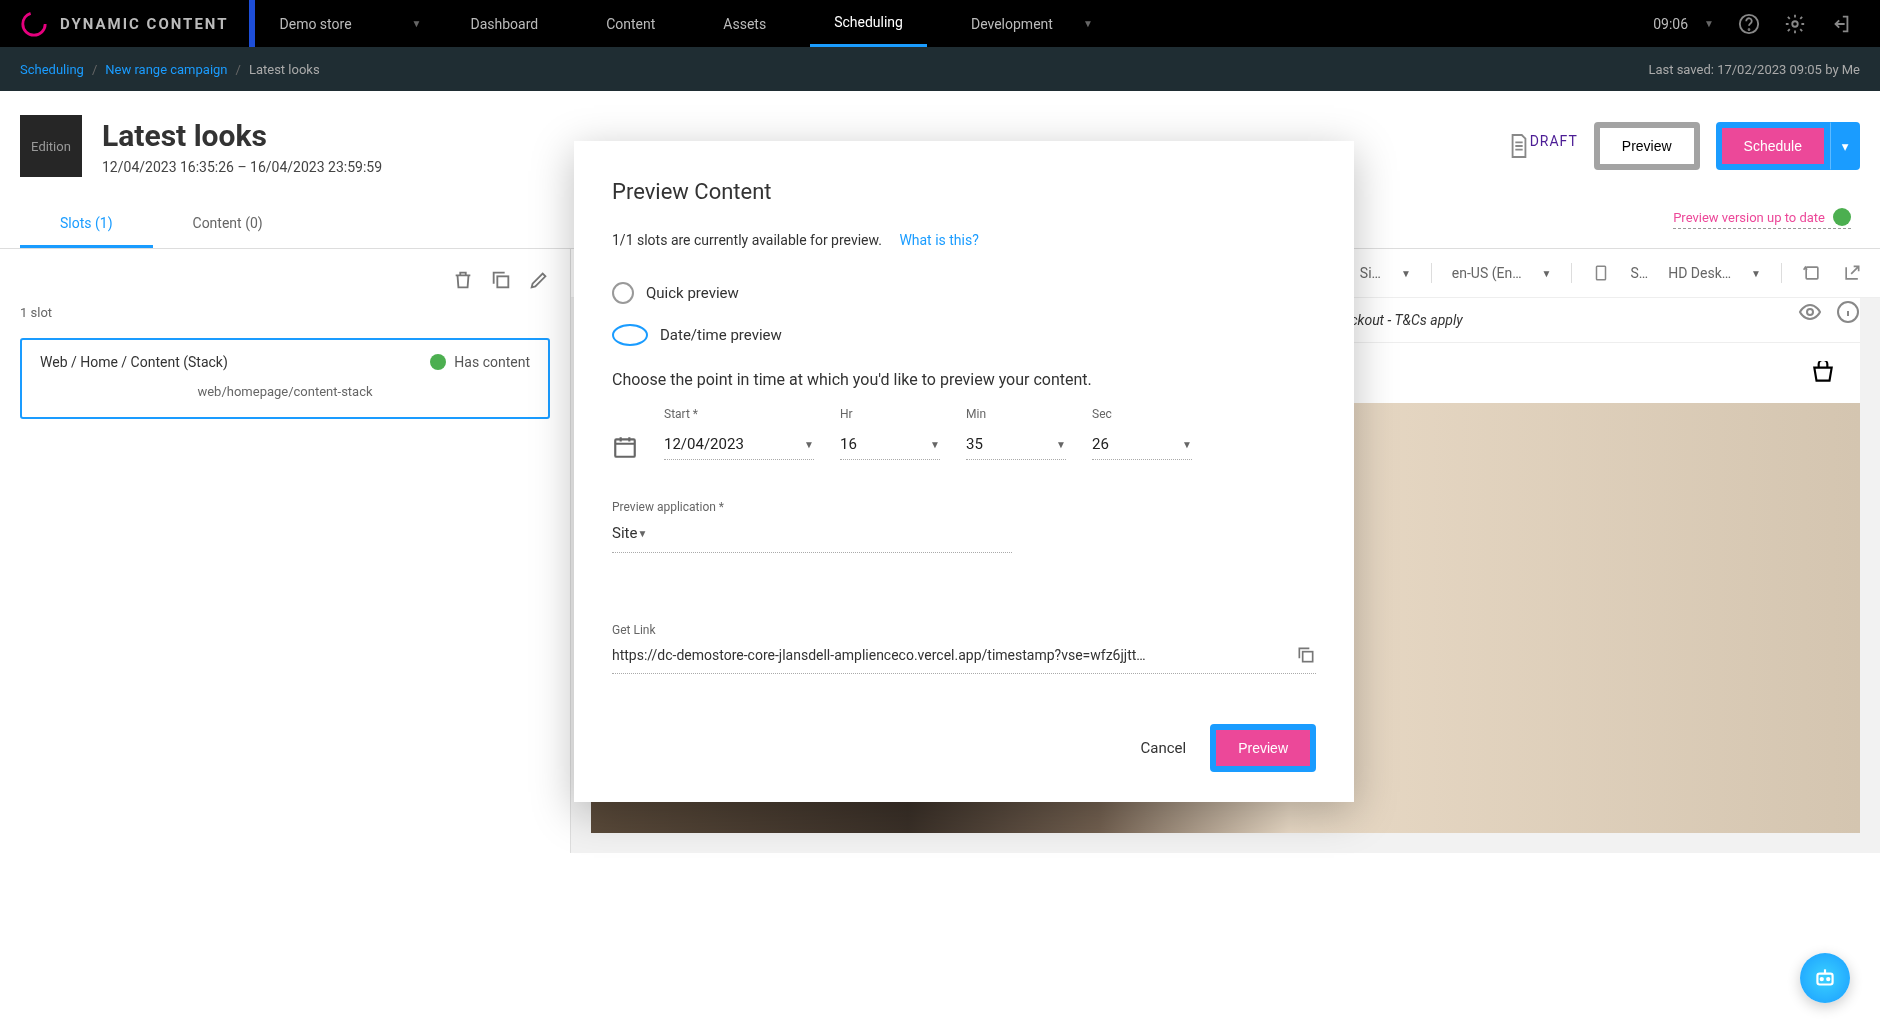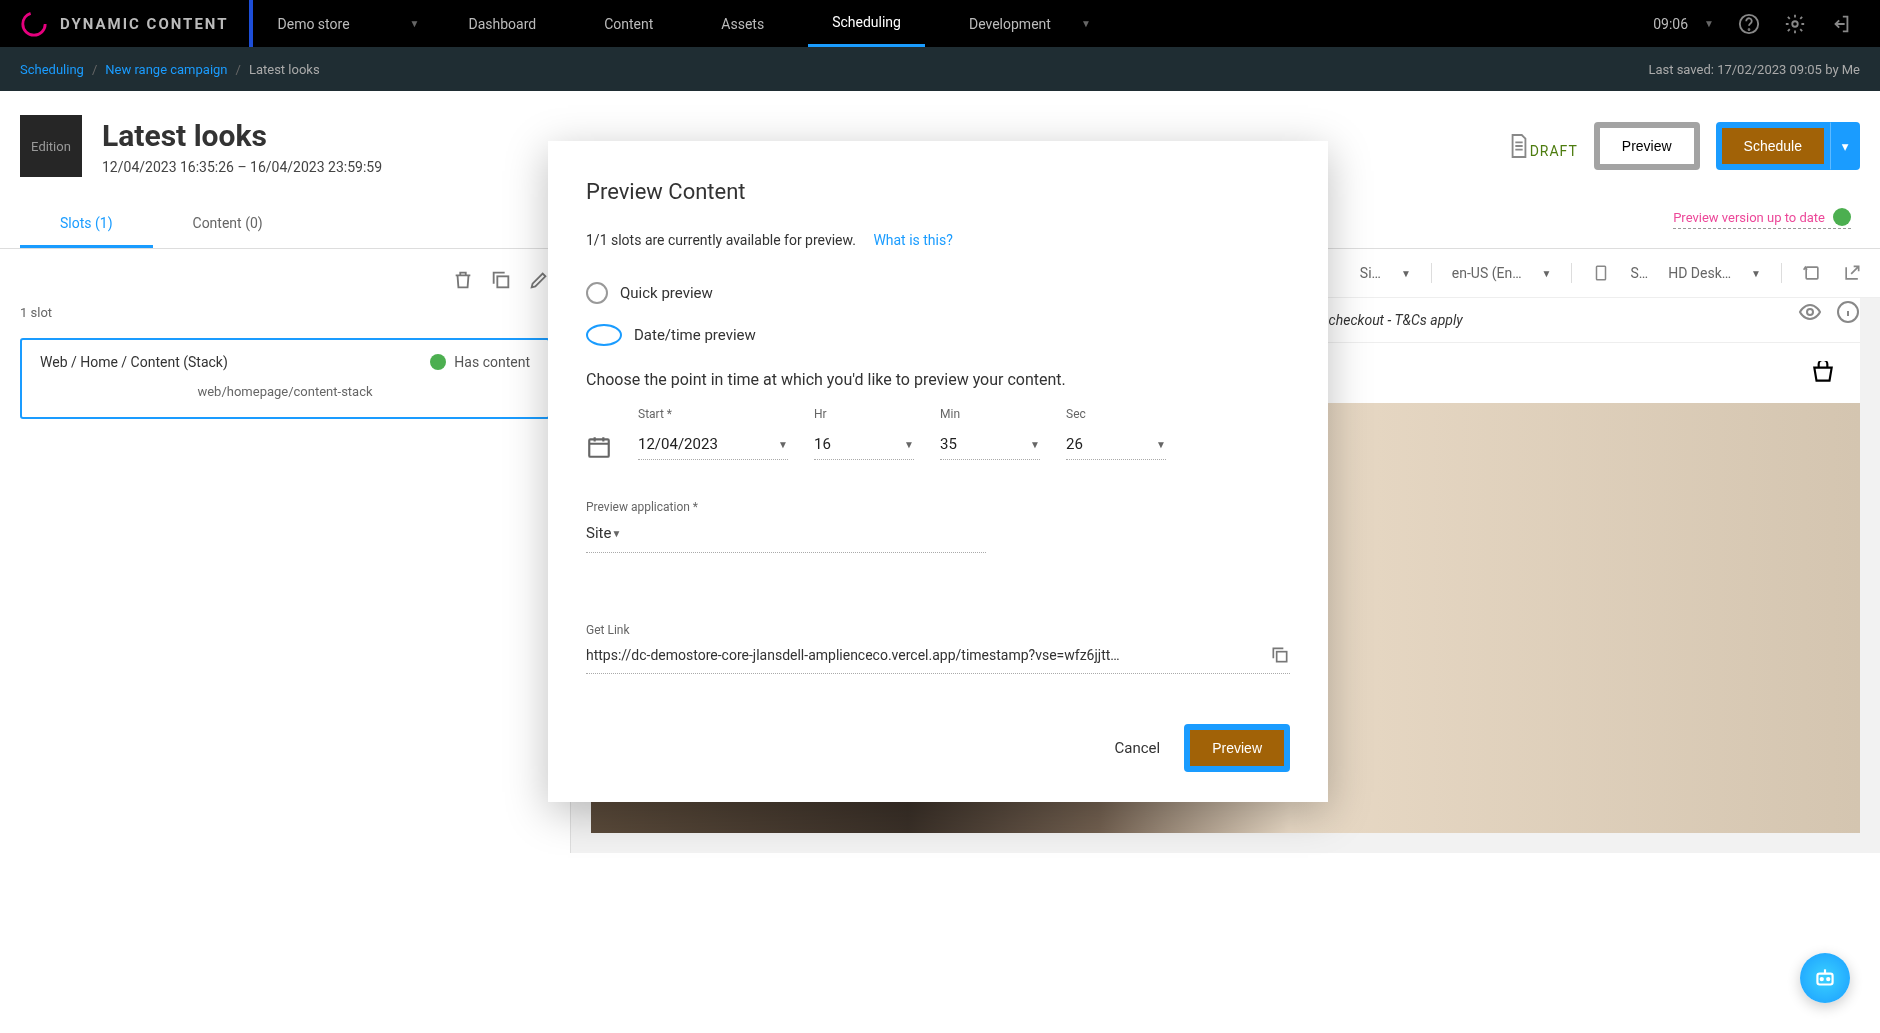--- a/index.html
+++ b/index.html
@@ -1,41 +1,41 @@
 <!DOCTYPE html>
 <html><head>
 <meta charset="utf-8">
 <style>
 * { box-sizing: border-box; margin: 0; padding: 0; }
 body { font-family: -apple-system, BlinkMacSystemFont, "Segoe UI", Roboto, sans-serif; background: #fff; color: #333; overflow: hidden; width: 1880px; height: 1033px; }
 .topbar { display: flex; align-items: center; background: #000; height: 47px; color: #fff; }
-.brand { display: flex; align-items: center; gap: 12px; padding: 0 20px; border-right: 4px solid #1d4ed8; height: 100%; }
+.brand { display: flex; align-items: center; gap: 12px; padding: 0 20px; border-right: 6px solid #1d4ed8; height: 100%; }
 .brand-logo { width: 28px; height: 28px; }
 .brand-text { font-weight: 700; letter-spacing: 2px; font-size: 15px; color: #bbb; }
 .store-sel { display: flex; align-items: center; gap: 60px; padding: 0 25px; color: #bbb; font-size: 14px; height:100%; }
 .nav { display: flex; height: 100%; gap: 20px; }
 .nav-item { padding: 0 24px; display: flex; align-items: center; font-size: 14px; color: #bbb; cursor: pointer; }
 .nav-item.active { color: #fff; border-bottom: 3px solid #1a9cff; }
 .topbar-right { margin-left: auto; display: flex; align-items: center; gap: 24px; padding: 0 28px; }
 .time-disp { color: #bbb; font-size: 14px; display:flex; align-items:center; gap:16px;}
 .icon-btn { color: #888; cursor: pointer; }
 .icon-btn svg { width: 22px; height: 22px; }
 .crumbbar { display: flex; align-items: center; background: #1f2d33; height: 44px; padding: 0 20px; font-size: 13px; }
 .crumb-link { color: #1a9cff; cursor: pointer; }
 .crumb-sep { color: #666; margin: 0 8px; }
 .crumb-cur { color: #aaa; }
 .crumb-right { margin-left: auto; color: #aaa; }
 .pagehead { display: flex; align-items: center; padding: 24px 20px; gap: 20px; }
 .edition-badge { width: 62px; height: 62px; background: #262626; color: #999; display: flex; align-items: center; justify-content: center; font-size: 13px; }
 .page-title { font-size: 30px; font-weight: 700; margin-bottom: 6px; }
 .page-dates { font-size: 14px; color: #444; }
 .head-actions { margin-left: auto; display: flex; align-items: center; gap: 16px; }
-.draft-ind { display:flex; align-items:flex-end; color:#4d7c0f; font-size:14px; letter-spacing:1px;}
+.draft-ind { display:flex; align-items:flex-start; color:#4c1d95; font-size:14px; letter-spacing:1px;}
 .btn { background: #fff; border: 6px solid #a3a3a3; border-radius: 4px; padding: 10px 22px; font-size: 14px; cursor: pointer; }
-.btn-primary { background: #a16207; color: #fff; border-color: #1a9cff; }
+.btn-primary { background: #ec4899; color: #fff; border-color: #1a9cff; }
 .btn-split { display:flex; }
 .btn-split .btn-primary { border-radius:4px 0 0 4px;}
 .btn-split .caret { background:#1a9cff; border:1px solid #1a9cff; border-left:1px solid rgba(255,255,255,.3); color:#fff; width:30px; border-radius:0 4px 4px 0; cursor:pointer;}
 .tabs { display: flex; border-bottom: 1px solid #ddd; padding: 0 20px; }
 .tab { padding: 14px 40px; font-size: 14px; color: #666; cursor:pointer; }
 .tab.active { color: #1a9cff; border-bottom: 3px solid #1a9cff; }
 .prev-status { position:absolute; right:29px; top:208px; display:flex; align-items:center; gap:8px; font-size:13px; color:#ec4899; border-bottom:1px dashed #999; padding-bottom:2px; cursor:pointer;}
 .dot-green { width:18px; height:18px; border-radius:50%; background:#4caf50; }
 .workspace { display:flex; }
 .left-col { width:570px; padding:16px 20px; }
@@ -51,21 +51,21 @@
 .prev-top { display:flex; align-items:center; gap:8px; padding:14px 18px; border-bottom:1px solid #eee; font-size:14px; color:#666;}
 .sel { border:none; background:transparent; color:#666; padding:4px 24px 4px 8px;}
 .prev-body { background:#f2f2f2; padding:0 20px 20px; }
 .promo-bar { background:#fff; font-style:italic; text-align:center; padding:14px; font-size:14px; color:#333; border-bottom:1px solid #eee;}
 .store-header { display:flex; align-items:center; justify-content:space-between; background:#fff; padding:16px 24px;}
 .store-logo { font-weight:700; letter-spacing:4px; font-size:16px;}
 .store-logo small { display:block; text-align:center; font-size:8px; letter-spacing:1px; font-weight:400;}
 .hero { height:430px; background:linear-gradient(90deg,#5a4a3a 0%,#3a3028 25%,#726050 40%,#e8d9c5 55%,#d4c5b0 100%); position:relative;}
 
 .overlay { position:fixed; inset:0; z-index:50; }
-.modal { position:absolute; left:548px; top:141px; width:780px; background:#fff; box-shadow:0 10px 40px rgba(0,0,0,.25); padding:38px 38px 30px;}
+.modal { position:absolute; left:574px; top:141px; width:780px; background:#fff; box-shadow:0 10px 40px rgba(0,0,0,.25); padding:38px 38px 30px;}
 .modal h2 { font-size:22px; font-weight:400; margin-bottom:28px; }
 .modal-sub { font-size:14px; margin-bottom:34px;}
 .modal-sub a { color:#1a9cff; margin-left:14px; cursor:pointer;}
 .radio-row { display:flex; align-items:center; gap:12px; margin-bottom:20px; font-size:15px;}
 .radio { width:22px; height:22px; border:2px solid #1a9cff; border-radius:50%; display:flex; align-items:center; justify-content:center;}
 .radio.sel::after { content:""; width:12px; height:12px; background:#1a9cff; border-radius:50%;}
 .radio.off { border-color:#999;}
 .help-text { font-size:16px; margin:24px 0 18px;}
 .dt-row { display:flex; align-items:flex-end; gap:26px; margin-bottom:40px;}
 .cal-ico { color:#666; }

